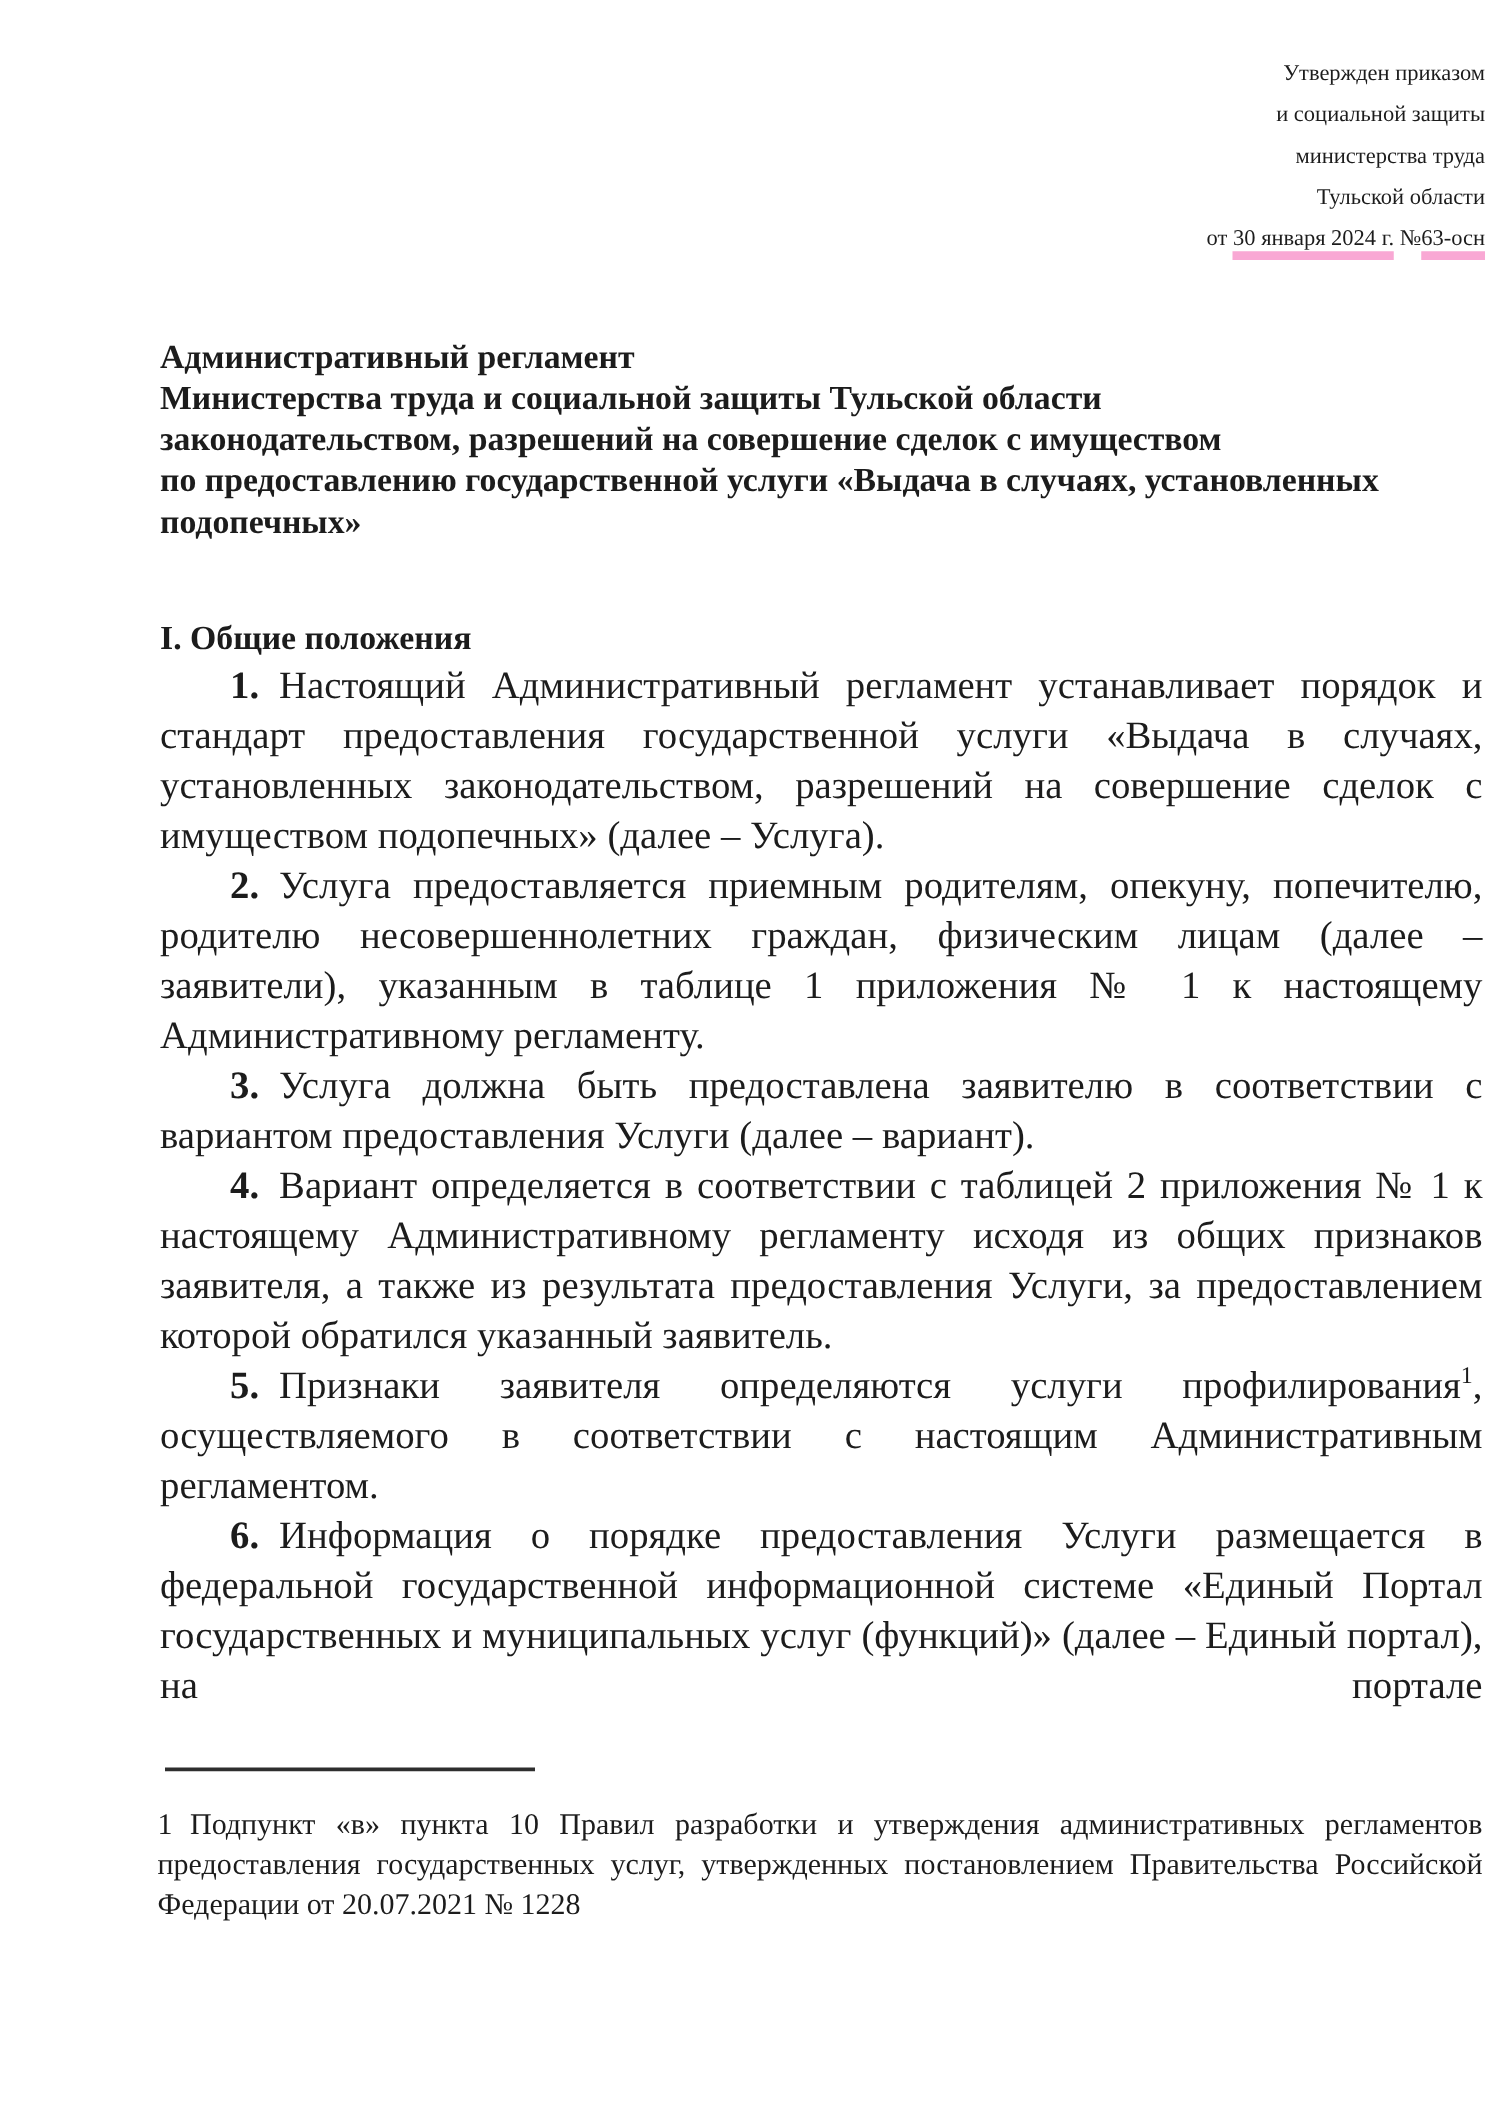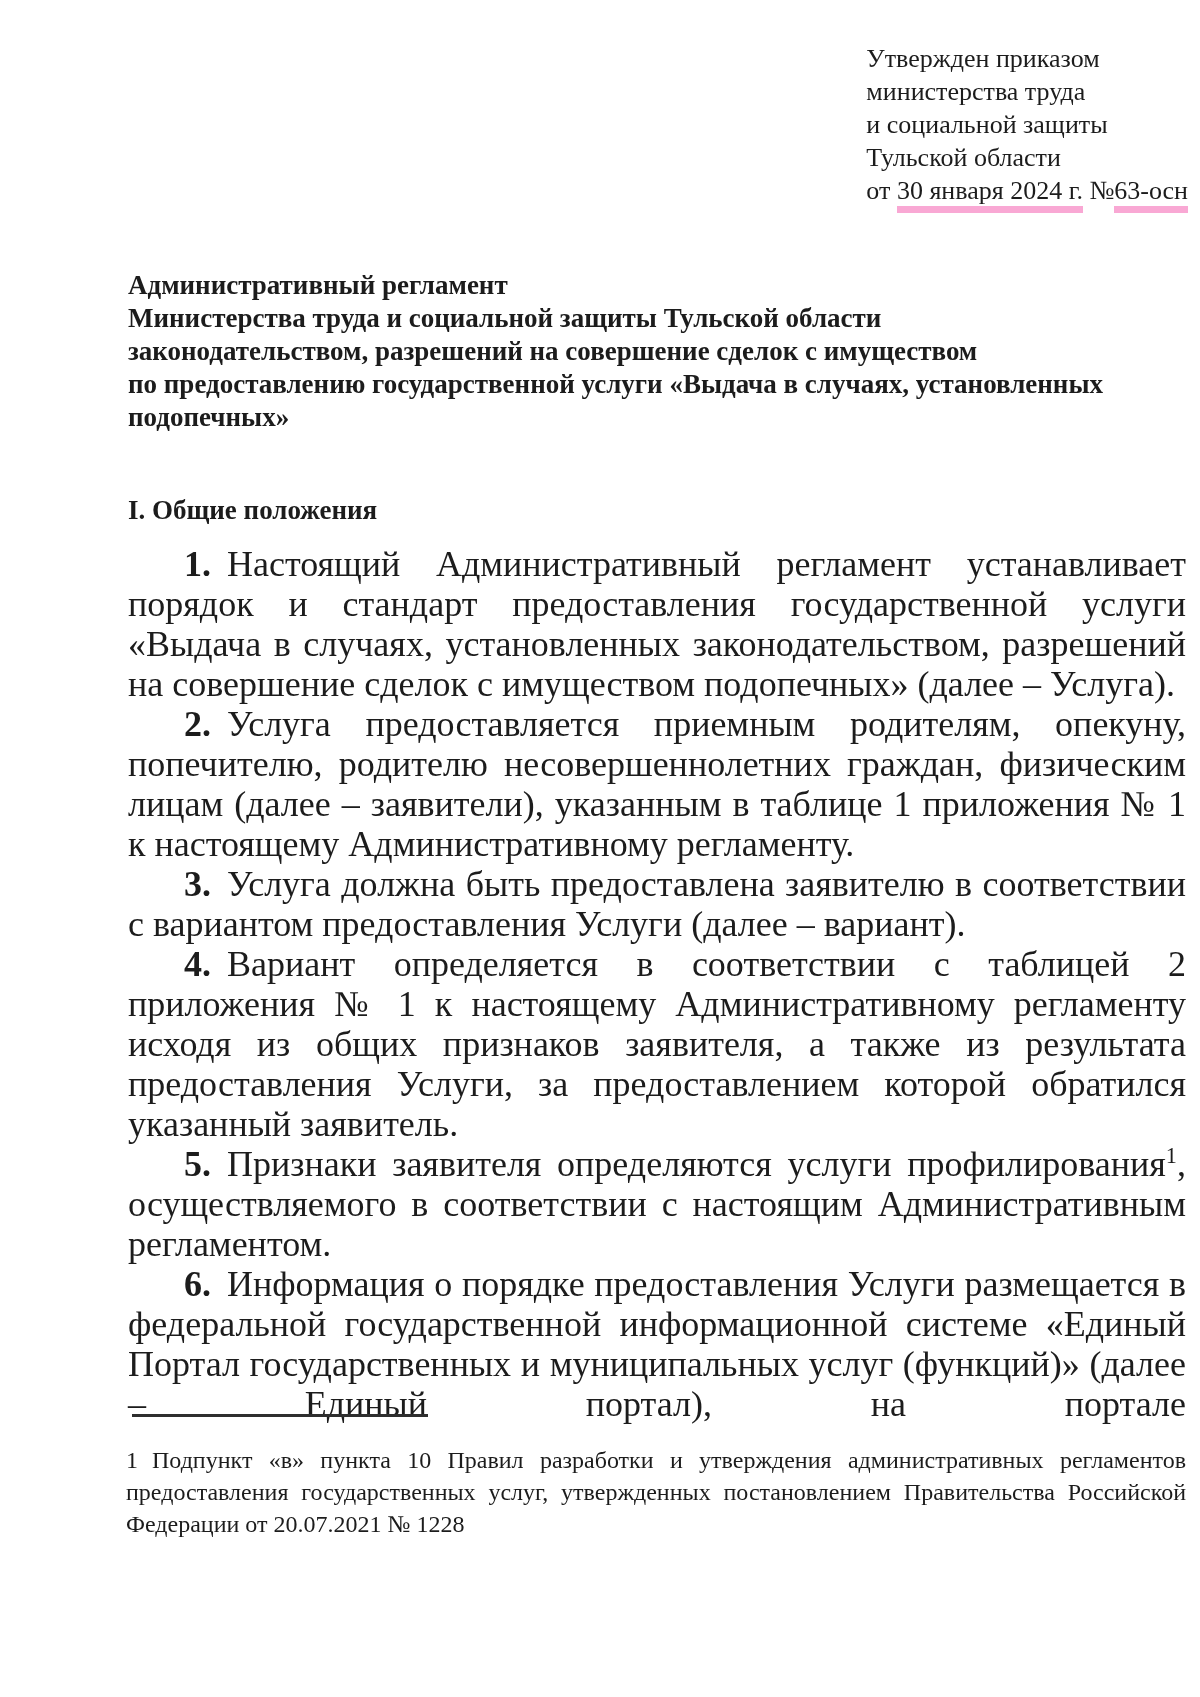--- a/index.html
+++ b/index.html
@@ -15,21 +15,22 @@
     font-family: "Liberation Serif", "DejaVu Serif", serif;
     color: #1c1c1c;
     overflow: hidden;
   }
 
   
   .approval {
     position: absolute;
     top: 42px;
     right: 12px;
-    font-size: 26px;
+    text-align: right;
+    font-size: 18px;
     line-height: 33px;
     white-space: nowrap;
   }
   .u-seg {
     border-bottom: 7px solid #f9a8d4;
     padding-bottom: 1px;
   }
 
   
   .doc-title {
@@ -50,24 +51,24 @@
     width: 1060px;
     margin: 0;
     font-size: 27px;
     font-weight: bold;
     line-height: 30px;
   }
 
   
   .body-text {
     position: absolute;
-    top: 544px;
+    top: 528px;
     left: 128px;
     width: 1058px;
-    font-size: 36px;
+    font-size: 31px;
     line-height: 40px;
     text-align: justify;
   }
   .body-text p {
     margin: 0;
     text-indent: 56px;
   }
   .body-text p.continued {
     text-align-last: justify;
   }
@@ -103,22 +104,22 @@
     margin-right: 14px;
   }
 </style>
 </head>
 <body>
 
 <div class="page">
 
   <div class="approval">
     <div>Утвержден приказом</div>
+    <div>и социальной защиты</div>
     <div>министерства труда</div>
-    <div>и социальной защиты</div>
     <div>Тульской области</div>
     <div><span>от </span><span class="u-seg">30 января 2024 г.</span><span> №</span><span class="u-seg">63-осн</span></div>
   </div>
 
   <h1 class="doc-title">
     <div>Административный регламент</div>
     <div>Министерства труда и социальной защиты Тульской области</div>
     <div>законодательством, разрешений на совершение сделок с имуществом</div>
     <div>по предоставлению государственной услуги «Выдача в случаях, установленных</div>
     <div>подопечных»</div>

